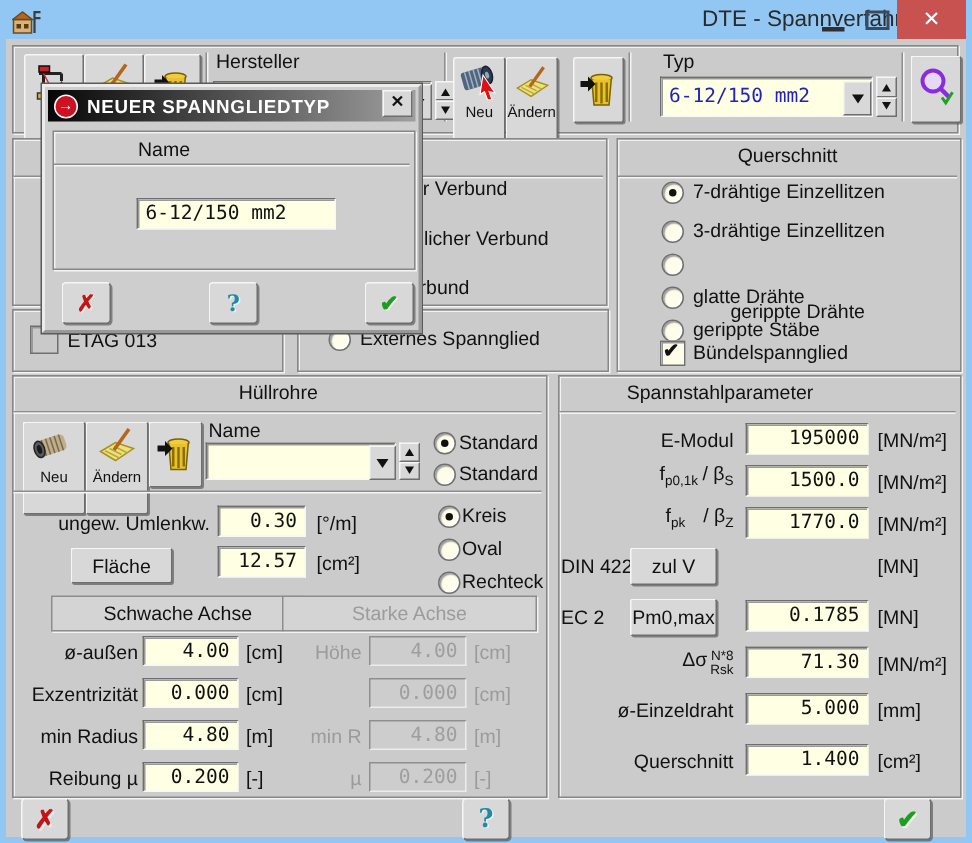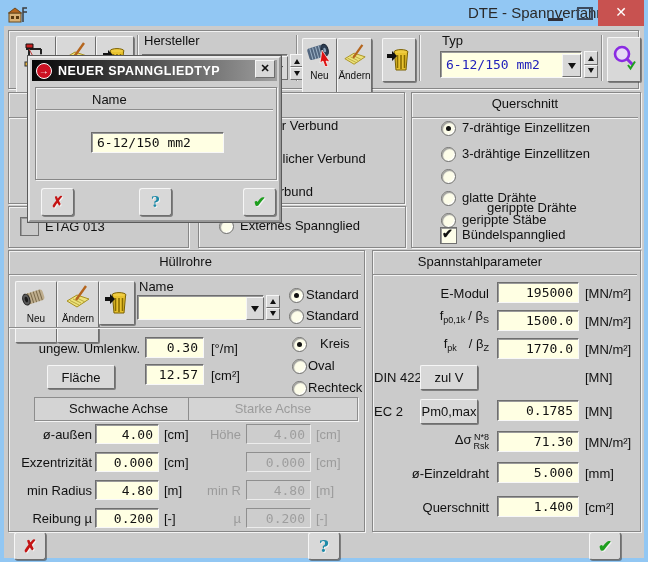--- a/index.html
+++ b/index.html
@@ -311,21 +311,21 @@
 
   <div class="rlab" style="left:10px;top:341px;width:130px;">ungew. Umlenkw.</div>
   <input class="field num" style="left: 145px; top: 337px; width: 59px; height: 21px;" value="0.30">
   <div class="lab" style="left:211px;top:341px;">[°/m]</div>
 
   <div class="btn" style="left:47px;top:365px;width:66px;height:22px;">Fläche</div>
   <input class="field num" style="left: 145px; top: 364px; width: 59px; height: 21px;" value="12.57">
   <div class="lab" style="left:211px;top:368px;">[cm²]</div>
 
   <div class="radio on" style="left:292px;top:337px;"></div>
-  <div class="lab" style="left:308px;top:336px;margin-left:12px;">Kreis</div>
+  <div class="lab" style="left:308px;top:336px;">Kreis</div>
   <div class="radio" style="left:292px;top:359px;"></div>
   <div class="lab" style="left:308px;top:358px;">Oval</div>
   <div class="radio" style="left:292px;top:381px;"></div>
   <div class="lab" style="left:308px;top:380px;">Rechteck</div>
 
   <div class="axhead" style="left:14px;top:397px;width:167px;height:22px;margin-left:20px;">Schwache Achse</div>
   <div class="axhead gray" style="left:188px;top:397px;width:168px;height:22px;">Starke Achse</div>
 
   <div class="rlab" style="left:8px;top:427px;width:84px;">ø-außen</div>
   <input class="field num" style="left: 95px; top: 424px; width: 64px; height: 20px;" value="4.00">

